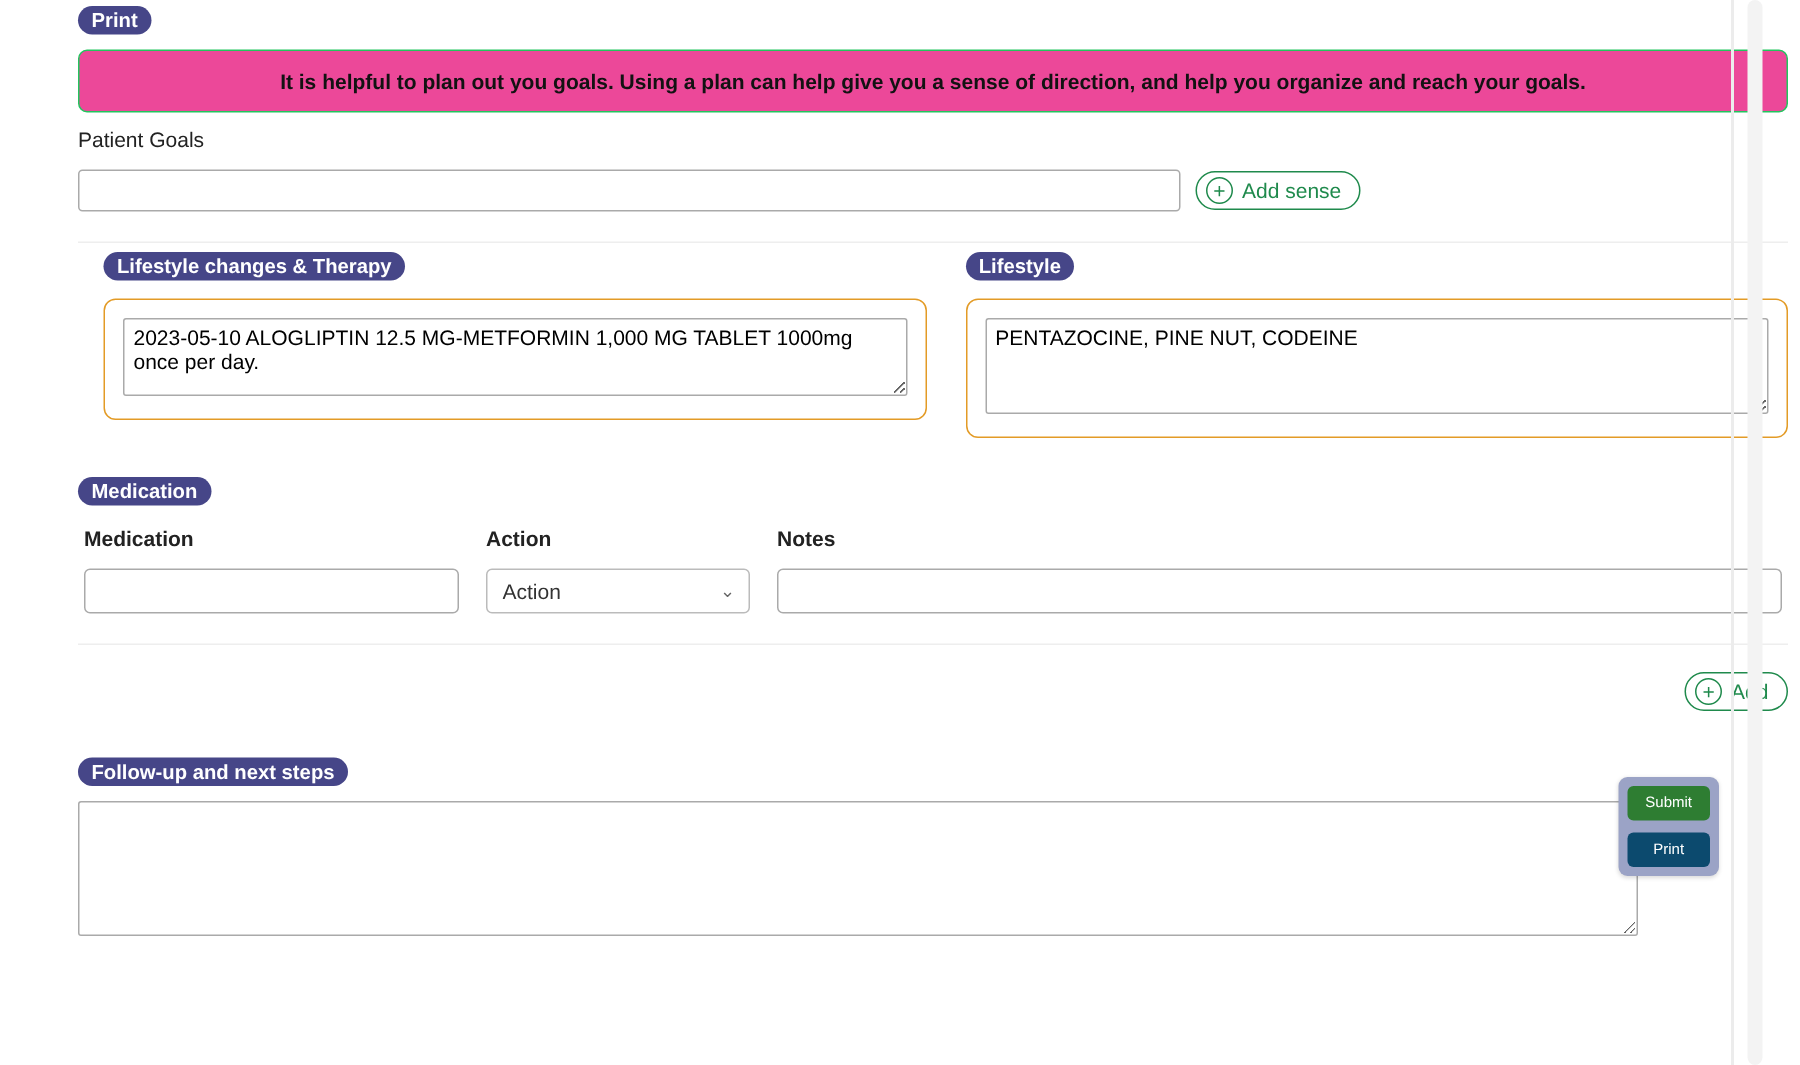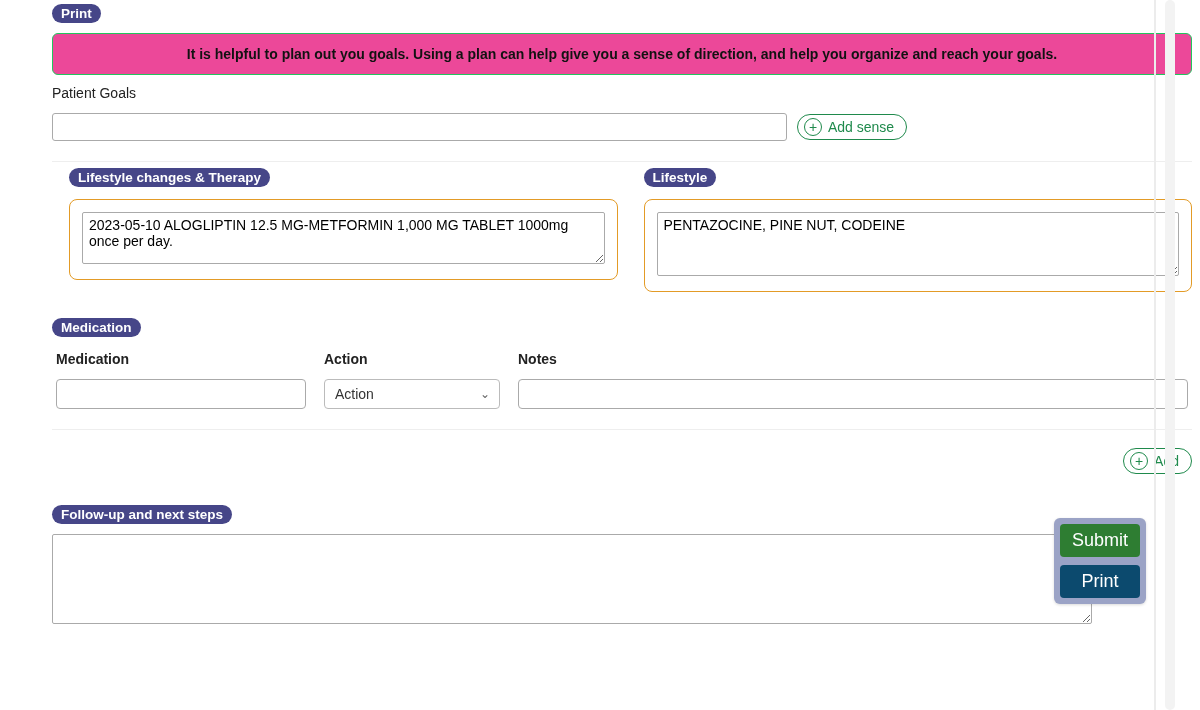--- a/index.html
+++ b/index.html
@@ -26,21 +26,21 @@
     .med-input-row { display: flex; gap: 18px; margin-top: 12px; padding: 0 4px; align-items: center; }
     .med-input-row input[type="text"] { height: 30px; border: 1px solid #aaa; border-radius: 4px; padding: 0 8px; font-size: 14px; }
     .med-in-medication { width: 250px; }
     .select-wrap { position: relative; width: 176px; }
     .select-wrap select { width: 100%; height: 30px; border: 1px solid #bbb; border-radius: 4px; padding: 0 28px 0 10px; font-size: 14px; appearance: none; -webkit-appearance: none; background: #fff; color: #333; }
     .select-wrap .chev { position: absolute; right: 10px; top: 50%; transform: translateY(-50%); pointer-events: none; color: #666; font-size: 12px; }
     .med-in-notes { flex: 1; }
     .add-row { text-align: right; margin-top: 18px; padding-right: 0; }
     .followup-ta { width: 1040px; height: 90px; border: 1px solid #aaa; border-radius: 2px; padding: 6px; margin-top: 10px; resize: both; }
     .float-panel { position: absolute; right: 54px; top: 518px; background: #9ba3c6; border-radius: 6px; padding: 6px; display: flex; flex-direction: column; gap: 8px; box-shadow: 0 1px 3px rgba(0,0,0,.15); }
-    .float-panel button { border: none; border-radius: 4px; color: #fff; padding: 6px 12px; font-size: 18px; cursor: pointer; }
+    .float-panel button { border: none; border-radius: 4px; color: #fff; padding: 6px 12px; font-size: 10px; cursor: pointer; }
     .btn-submit { background: #2e7d32; }
     .btn-print { background: #0c4a6e; }
     .right-rail { position: absolute; top: 0; right: 0; width: 46px; height: 100%; border-left: 2px solid #ececec; }
     .right-rail::after { content: ""; position: absolute; left: 9px; top: 0; bottom: 0; width: 10px; background: #f3f3f3; border-radius: 5px; }
     .mt-med { margin-top: 26px; }
     .mt-follow { margin-top: 31px; }
   </style>
 </head>
 <body>
 

